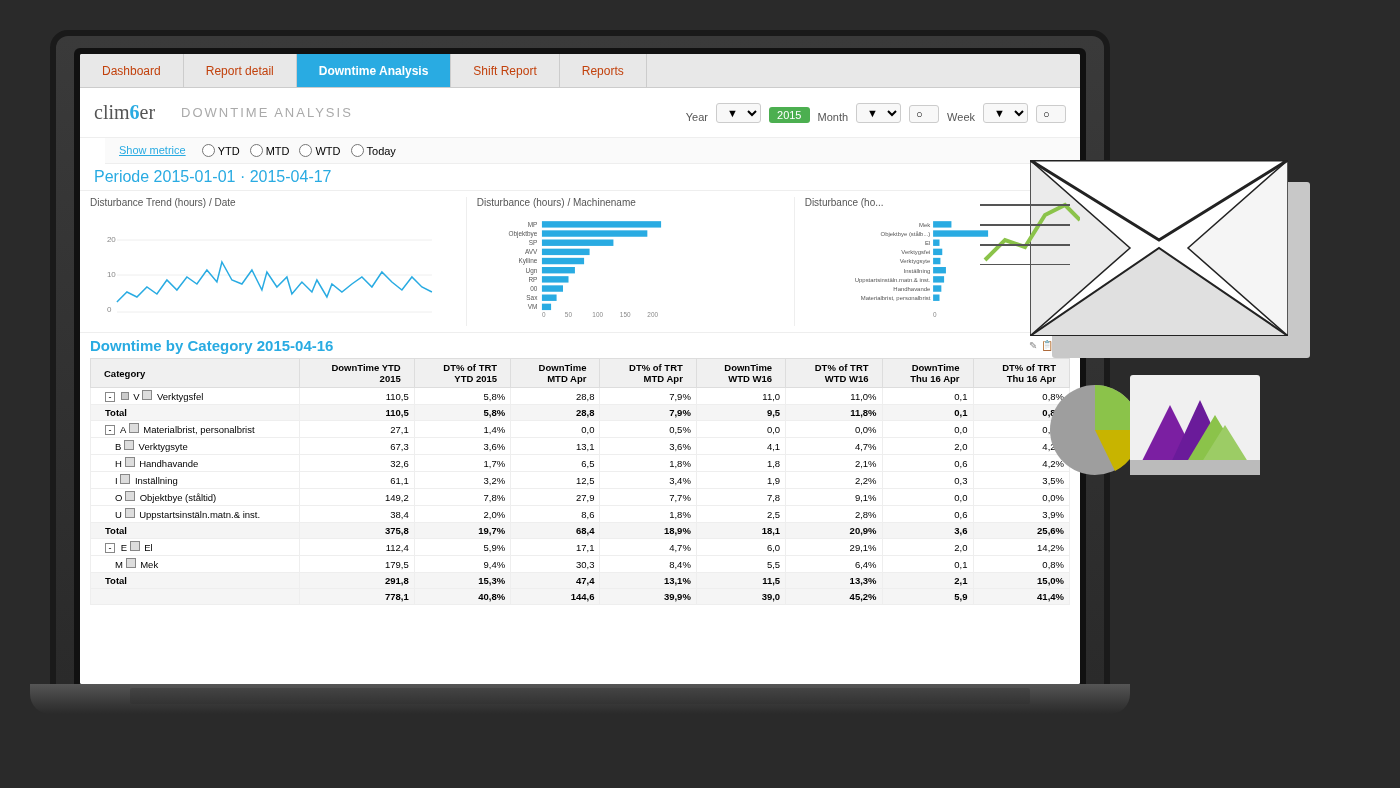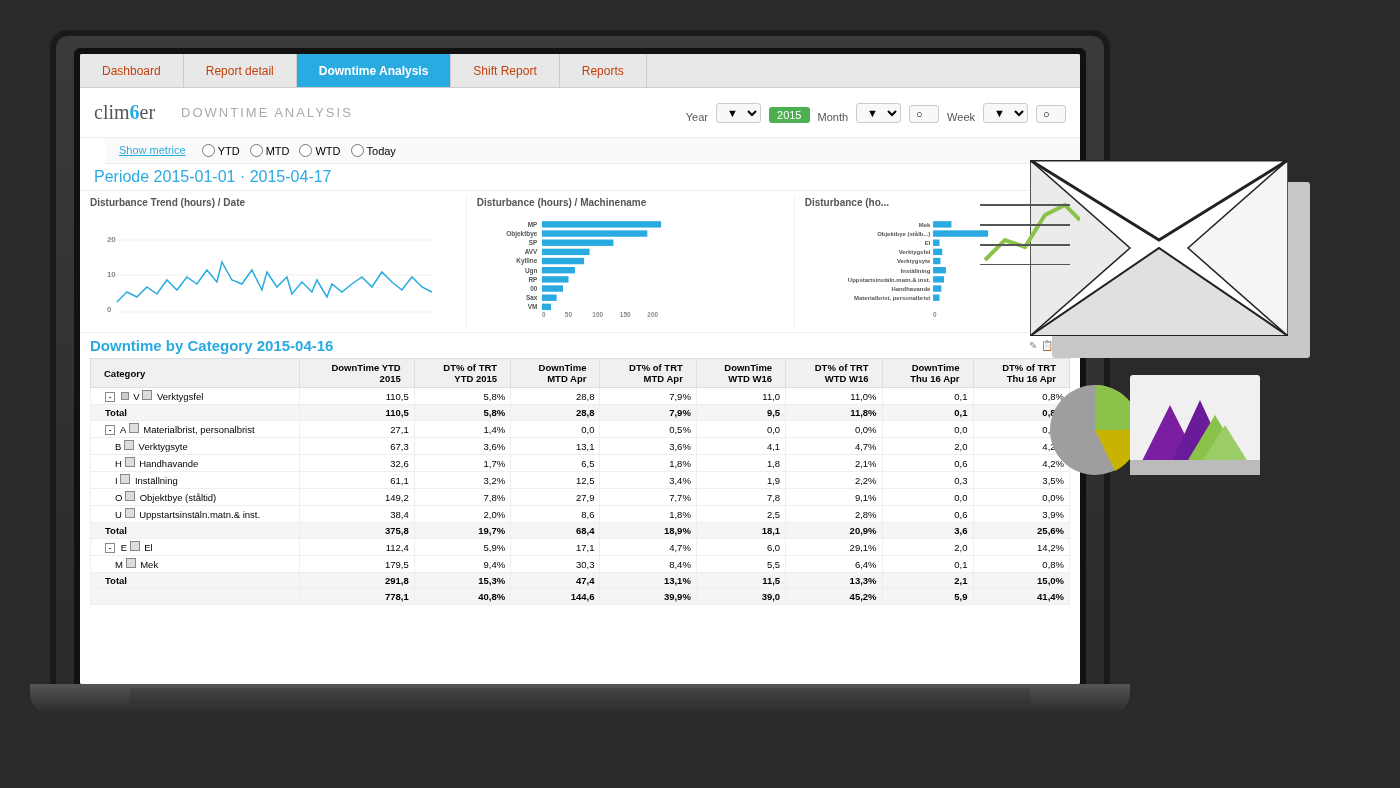--- a/index.html
+++ b/index.html
@@ -223,21 +223,20 @@
       color: #29abe2;
       border-bottom: 1px solid #eee;
     }
 
     
     .charts-section {
       display: flex;
       gap: 12px;
       padding: 6px 0;
       border-bottom: 1px solid #eee;
-      font-weight: bold;
     }
 
     .chart-box {
       flex: 1;
       padding: 0 10px;
     }
 
     .chart-box + .chart-box {
       border-left: 1px solid #eee;
     }

